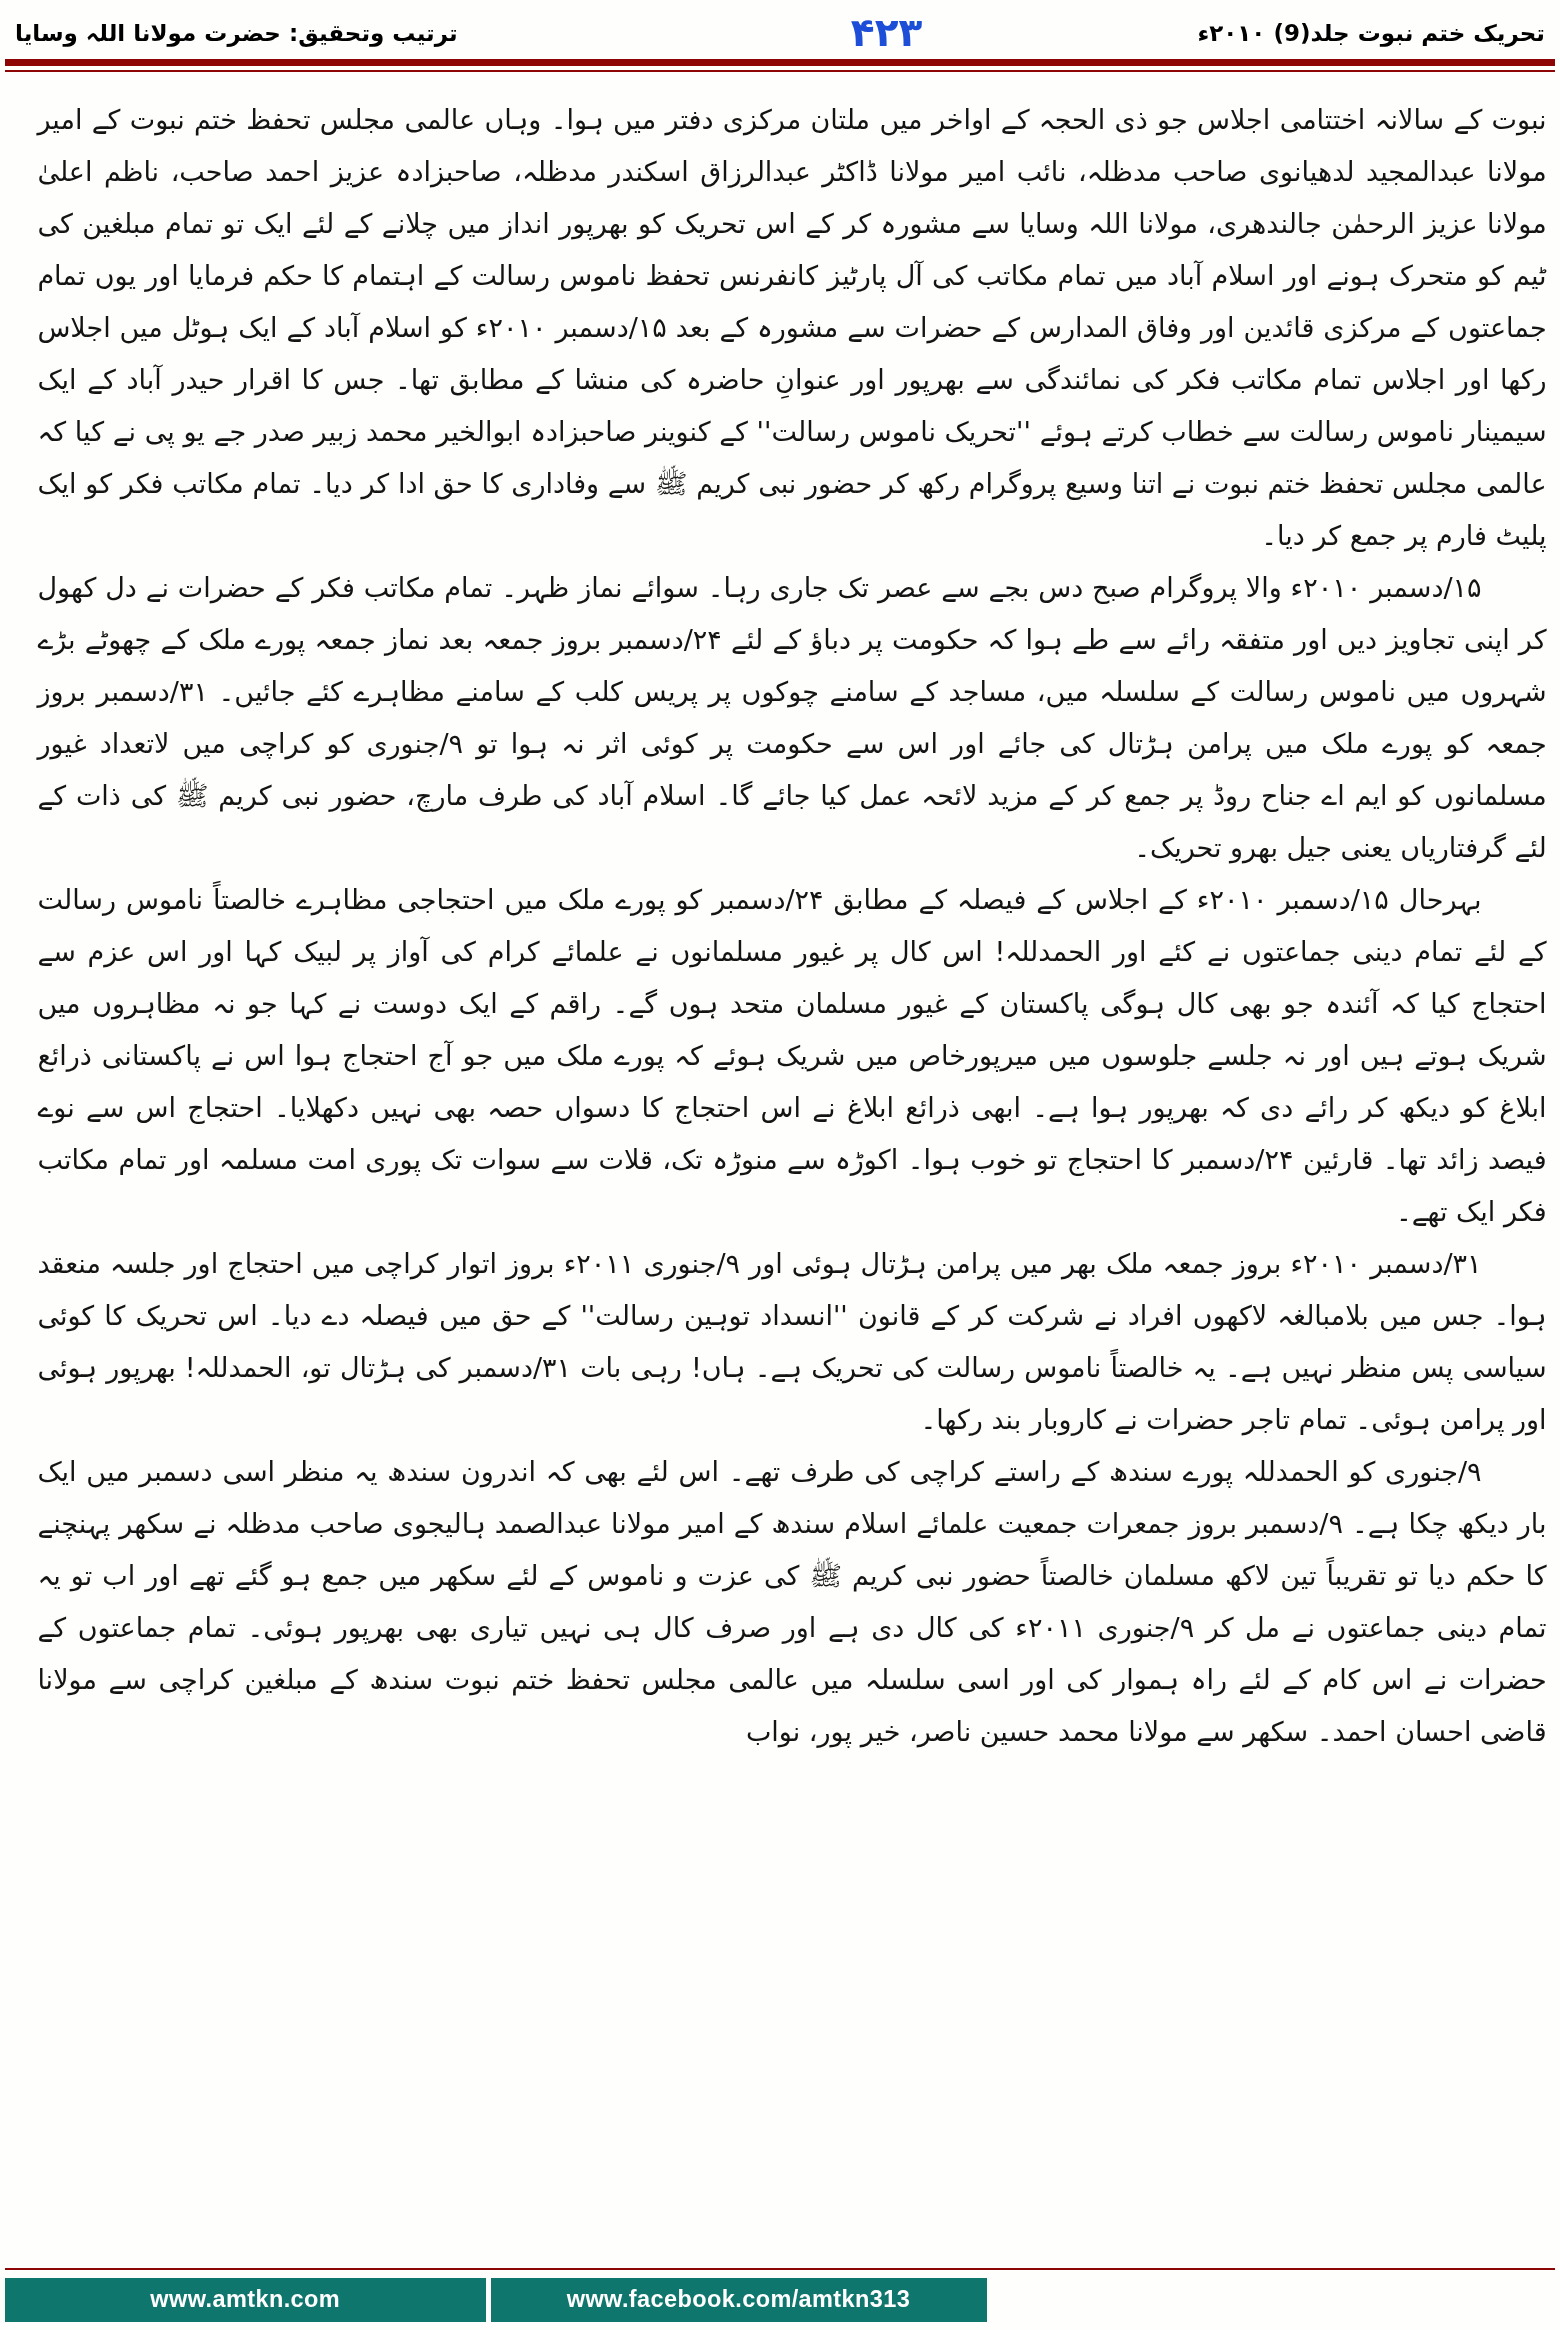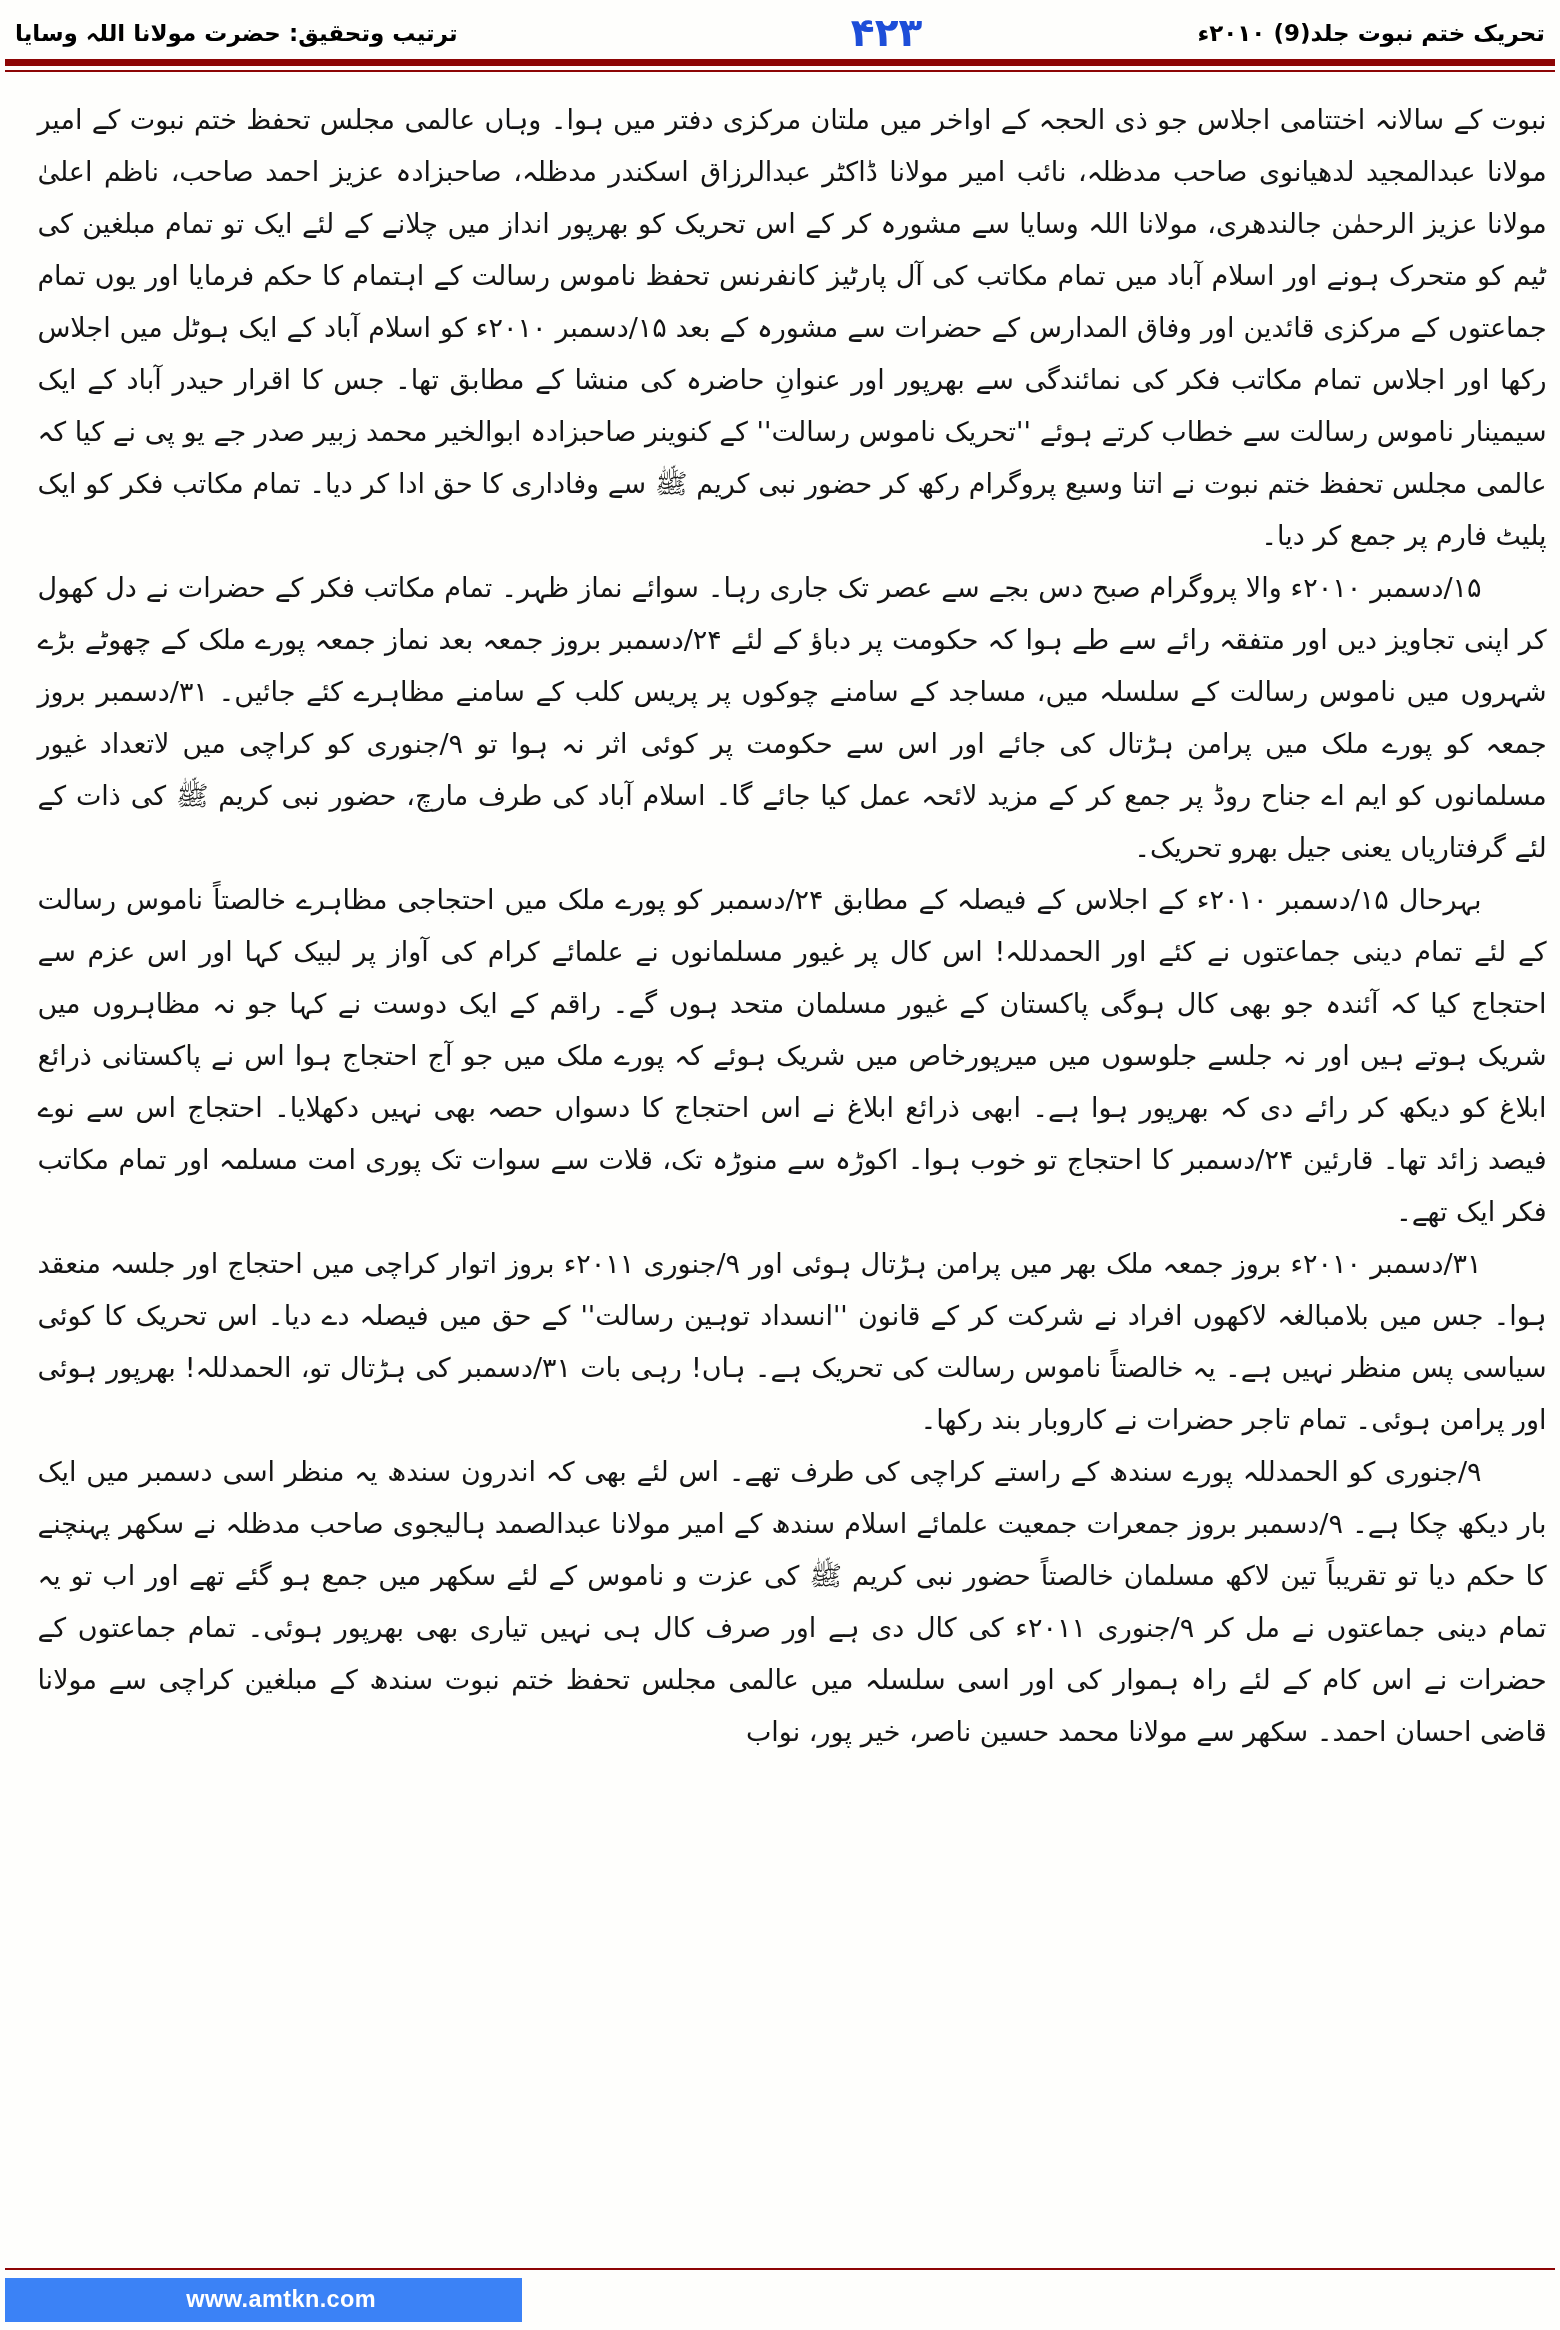--- a/index.html
+++ b/index.html
@@ -86,21 +86,21 @@
     display: flex;
     align-items: center;
     justify-content: center;
     color: #ffffff;
     font-family: "Liberation Sans", sans-serif;
     font-size: 23.5px;
     font-weight: bold;
     letter-spacing: 0.4px;
     white-space: nowrap;
   }
-  .footer-seg.red { background: #3b82f6; padding-left: 36px; }
+  .footer-seg.red { background: #0f766e; }
   .footer-seg.dark { background: #1c0303; }
   .seg-left  { flex: 0 0 31%; }
   .seg-center{ flex: 1 1 auto; }
   .seg-right { flex: 0 0 32%; }
 </style>
 </head>
 <body>
 
 <div class="page">
 
@@ -117,17 +117,18 @@
     <p>۱۵/دسمبر ۲۰۱۰ء والا پروگرام صبح دس بجے سے عصر تک جاری رہا۔ سوائے نماز ظہر۔ تمام مکاتب فکر کے حضرات نے دل کھول کر اپنی تجاویز دیں اور متفقہ رائے سے طے ہوا کہ حکومت پر دباؤ کے لئے ۲۴/دسمبر بروز جمعہ بعد نماز جمعہ پورے ملک کے چھوٹے بڑے شہروں میں ناموس رسالت کے سلسلہ میں، مساجد کے سامنے چوکوں پر پریس کلب کے سامنے مظاہرے کئے جائیں۔ ۳۱/دسمبر بروز جمعہ کو پورے ملک میں پرامن ہڑتال کی جائے اور اس سے حکومت پر کوئی اثر نہ ہوا تو ۹/جنوری کو کراچی میں لاتعداد غیور مسلمانوں کو ایم اے جناح روڈ پر جمع کر کے مزید لائحہ عمل کیا جائے گا۔ اسلام آباد کی طرف مارچ، حضور نبی کریم ﷺ کی ذات کے لئے گرفتاریاں یعنی جیل بھرو تحریک۔</p>
     <p>بہرحال ۱۵/دسمبر ۲۰۱۰ء کے اجلاس کے فیصلہ کے مطابق ۲۴/دسمبر کو پورے ملک میں احتجاجی مظاہرے خالصتاً ناموس رسالت کے لئے تمام دینی جماعتوں نے کئے اور الحمدللہ! اس کال پر غیور مسلمانوں نے علمائے کرام کی آواز پر لبیک کہا اور اس عزم سے احتجاج کیا کہ آئندہ جو بھی کال ہوگی پاکستان کے غیور مسلمان متحد ہوں گے۔ راقم کے ایک دوست نے کہا جو نہ مظاہروں میں شریک ہوتے ہیں اور نہ جلسے جلوسوں میں میرپورخاص میں شریک ہوئے کہ پورے ملک میں جو آج احتجاج ہوا اس نے پاکستانی ذرائع ابلاغ کو دیکھ کر رائے دی کہ بھرپور ہوا ہے۔ ابھی ذرائع ابلاغ نے اس احتجاج کا دسواں حصہ بھی نہیں دکھلایا۔ احتجاج اس سے نوے فیصد زائد تھا۔ قارئین ۲۴/دسمبر کا احتجاج تو خوب ہوا۔ اکوڑہ سے منوڑہ تک، قلات سے سوات تک پوری امت مسلمہ اور تمام مکاتب فکر ایک تھے۔</p>
     <p>۳۱/دسمبر ۲۰۱۰ء بروز جمعہ ملک بھر میں پرامن ہڑتال ہوئی اور ۹/جنوری ۲۰۱۱ء بروز اتوار کراچی میں احتجاج اور جلسہ منعقد ہوا۔ جس میں بلامبالغہ لاکھوں افراد نے شرکت کر کے قانون ''انسداد توہین رسالت'' کے حق میں فیصلہ دے دیا۔ اس تحریک کا کوئی سیاسی پس منظر نہیں ہے۔ یہ خالصتاً ناموس رسالت کی تحریک ہے۔ ہاں! رہی بات ۳۱/دسمبر کی ہڑتال تو، الحمدللہ! بھرپور ہوئی اور پرامن ہوئی۔ تمام تاجر حضرات نے کاروبار بند رکھا۔</p>
     <p>۹/جنوری کو الحمدللہ پورے سندھ کے راستے کراچی کی طرف تھے۔ اس لئے بھی کہ اندرون سندھ یہ منظر اسی دسمبر میں ایک بار دیکھ چکا ہے۔ ۹/دسمبر بروز جمعرات جمعیت علمائے اسلام سندھ کے امیر مولانا عبدالصمد ہالیجوی صاحب مدظلہ نے سکھر پہنچنے کا حکم دیا تو تقریباً تین لاکھ مسلمان خالصتاً حضور نبی کریم ﷺ کی عزت و ناموس کے لئے سکھر میں جمع ہو گئے تھے اور اب تو یہ تمام دینی جماعتوں نے مل کر ۹/جنوری ۲۰۱۱ء کی کال دی ہے اور صرف کال ہی نہیں تیاری بھی بھرپور ہوئی۔ تمام جماعتوں کے حضرات نے اس کام کے لئے راہ ہموار کی اور اسی سلسلہ میں عالمی مجلس تحفظ ختم نبوت سندھ کے مبلغین کراچی سے مولانا قاضی احسان احمد۔ سکھر سے مولانا محمد حسین ناصر، خیر پور، نواب</p>
   </main>
 
   <footer class="page-footer">
     <div class="double-rule footer-rule"></div>
     <div class="footer-bar">
       <div class="footer-seg red seg-left">www.amtkn.com</div>
+      <div class="footer-seg red seg-right">www.facebook.com/amtkn313</div>
     </div>
   </footer>
 
 </div>
 
 
 </body></html>

